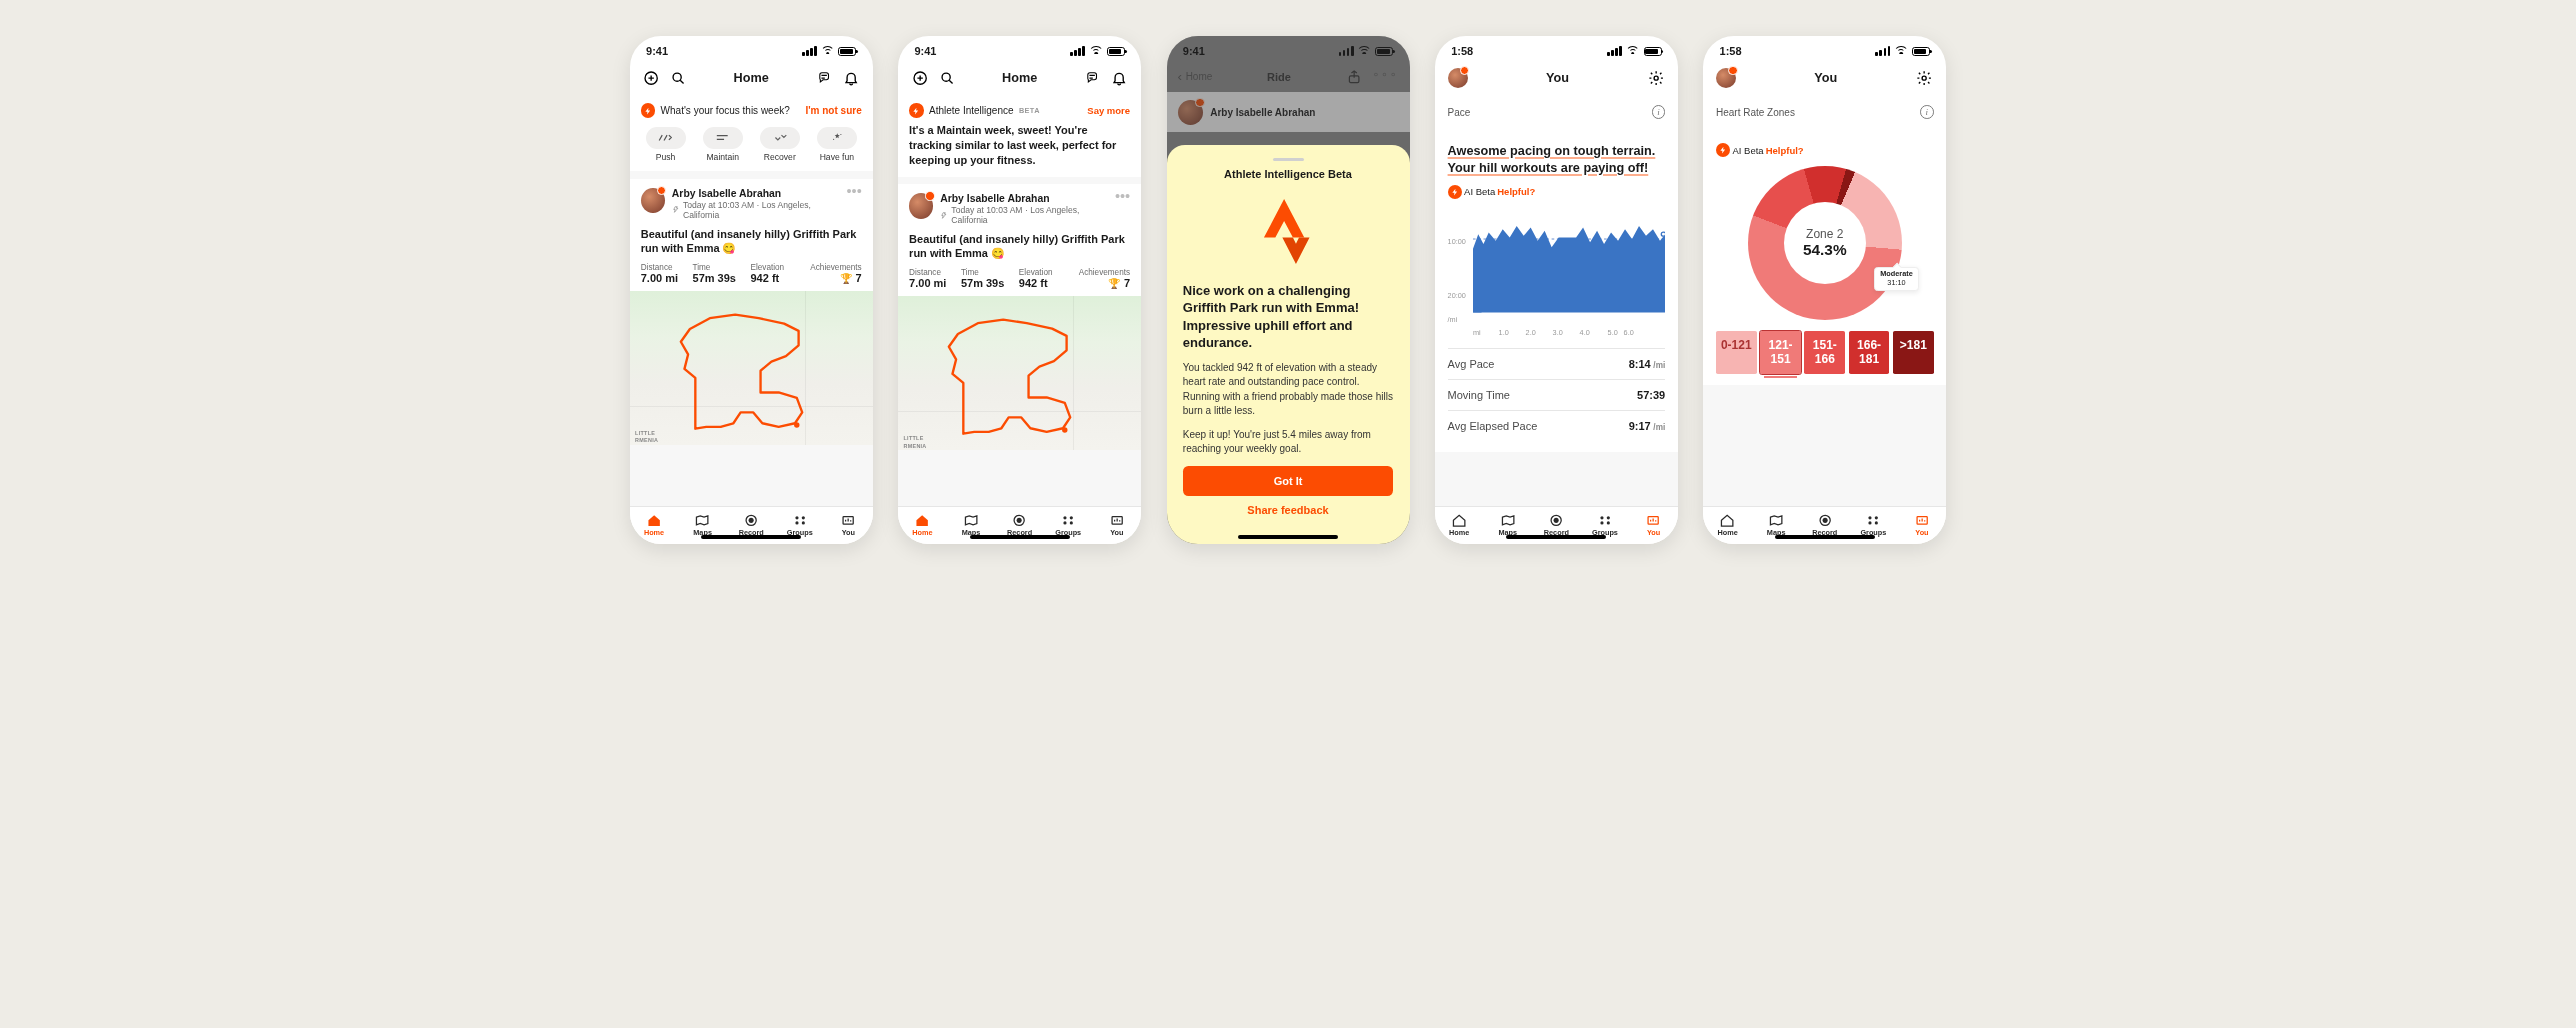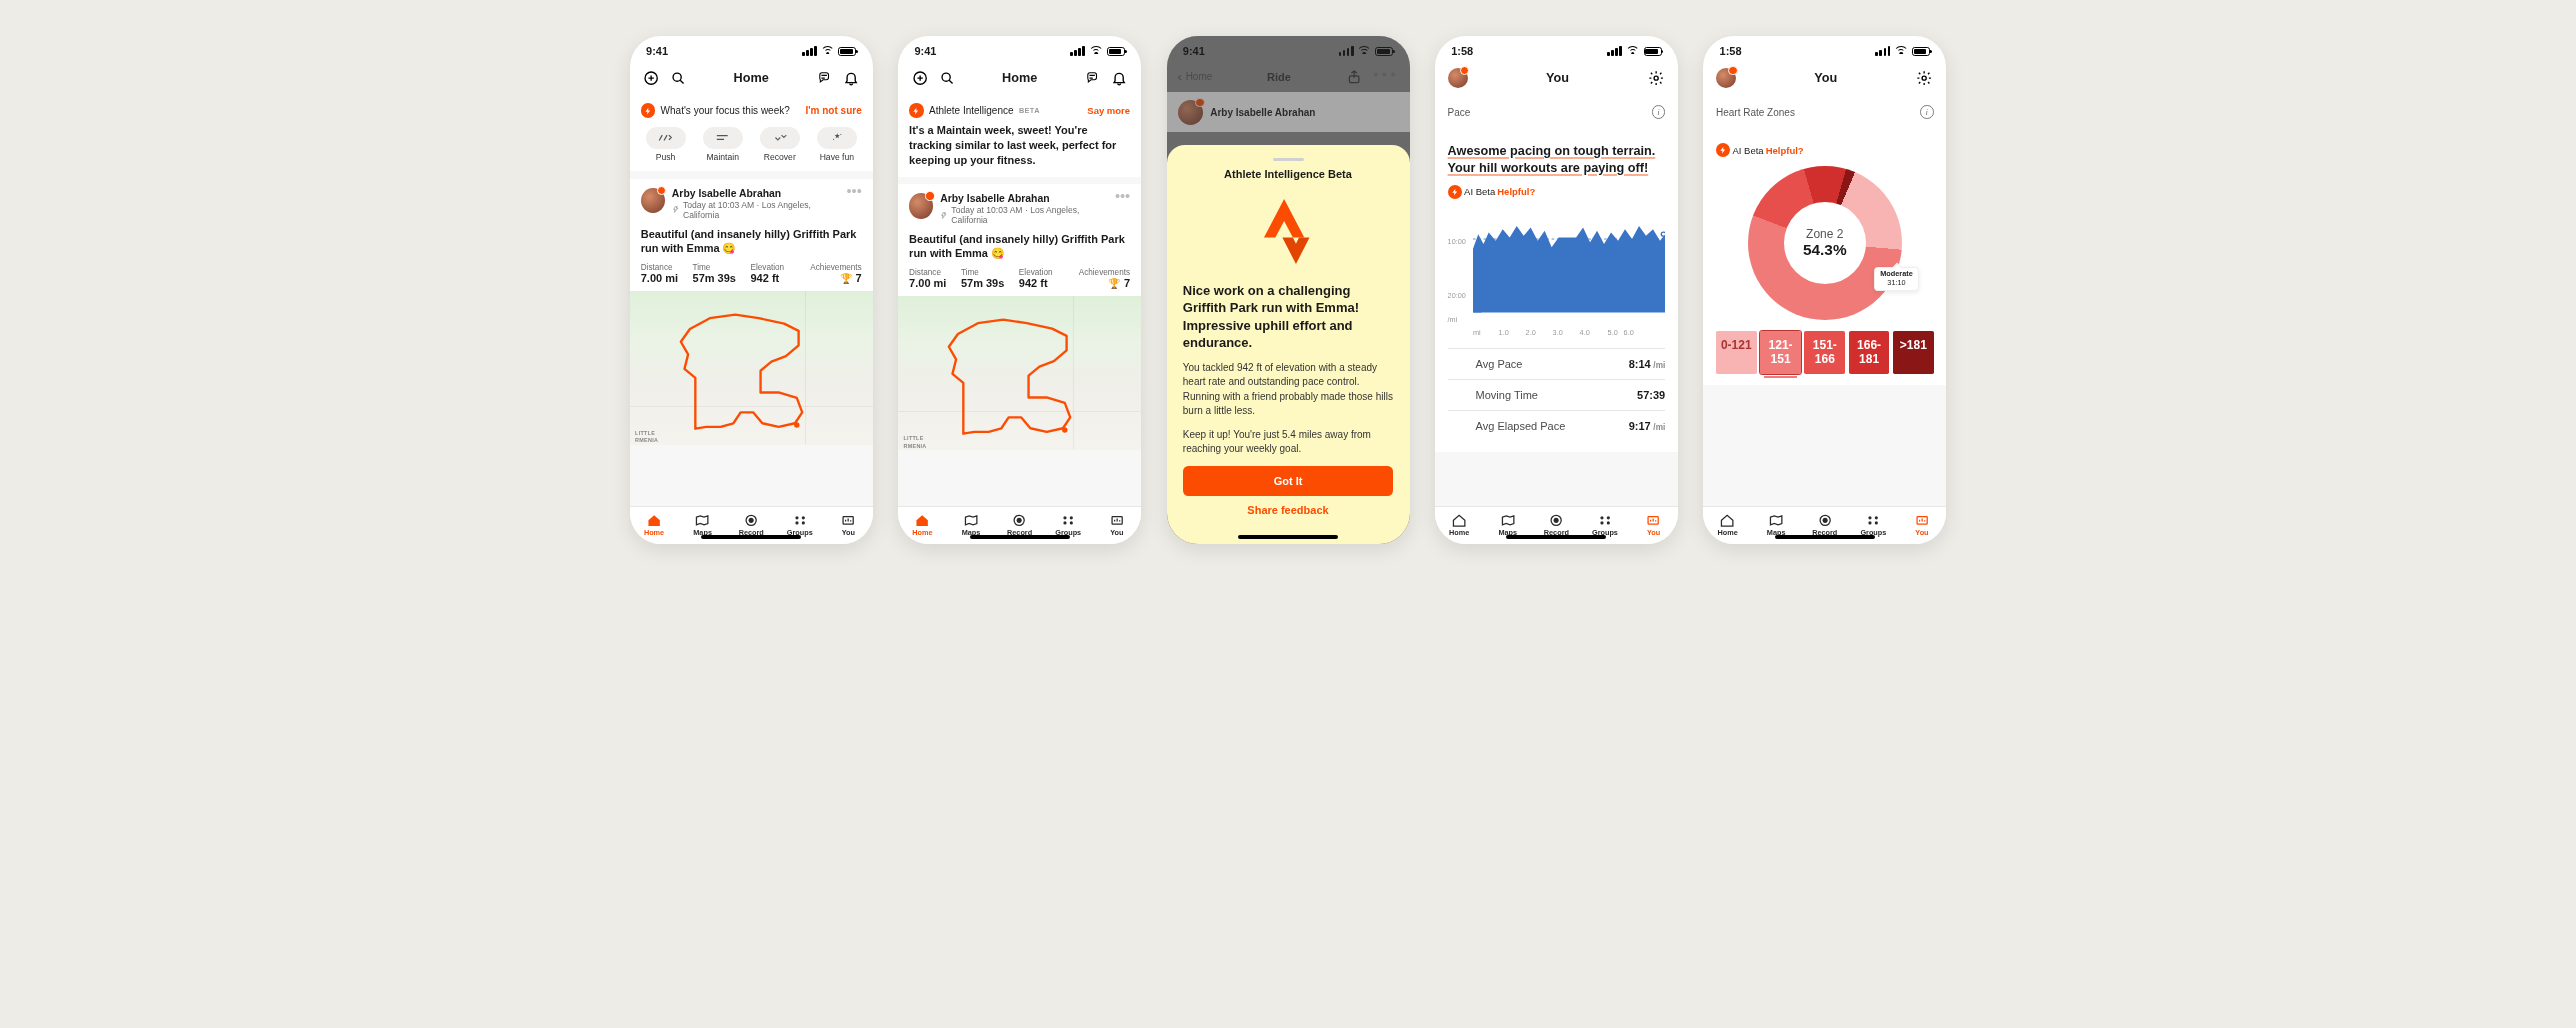--- a/index.html
+++ b/index.html
@@ -136,21 +136,21 @@
   .info::after{content:"i";position:absolute;inset:0;display:flex;align-items:center;justify-content:center;font-family:Georgia,serif;font-style:italic;font-size:9px;color:#7a7a7a;}
   .insight{font-weight:800;font-size:12.7px;line-height:1.35;margin-bottom:7.3px;}
   .insight u,.insight span{text-decoration:underline;text-decoration-color:rgba(252,76,2,.45);text-decoration-thickness:1.8px;text-underline-offset:1.8px;}
   .ai-tag{display:flex;align-items:center;gap:2px;font-size:9.5px;margin-bottom:9px;}
   .ai-tag .helpful{color:var(--orange);font-weight:700;}
   .pace-chart{position:relative;height:127px;margin-top:3.6px;}
   .pace-chart .y{position:absolute;left:0;font-size:7.3px;color:#9a9a9a;}
   .pace-chart .x{position:absolute;bottom:-1.8px;font-size:7.3px;color:#9a9a9a;}
   .kv{display:flex;justify-content:space-between;font-size:11px;padding:9px 0;border-top:0.9px solid var(--hair);}
   .kv:first-of-type{border-top:none;}
-  .kv .k{color:#4a4a4a;margin-left:28px;}
+  .kv .k{color:#4a4a4a;}
   .kv .v{font-weight:700;}
   .kv .u{font-size:8.2px;color:#888;margin-left:2.7px;font-weight:600;}
   
   .donut-wrap{display:flex;align-items:center;justify-content:center;position:relative;margin:5.4px 0 11px;}
   .donut{width:154px;height:154px;border-radius:50%;position:relative;
     background:conic-gradient(
       var(--zone4) 0deg 16deg,
       var(--zone5) 16deg 23deg,
       var(--zone1) 23deg 95deg,
       var(--zone2) 95deg 291deg,

